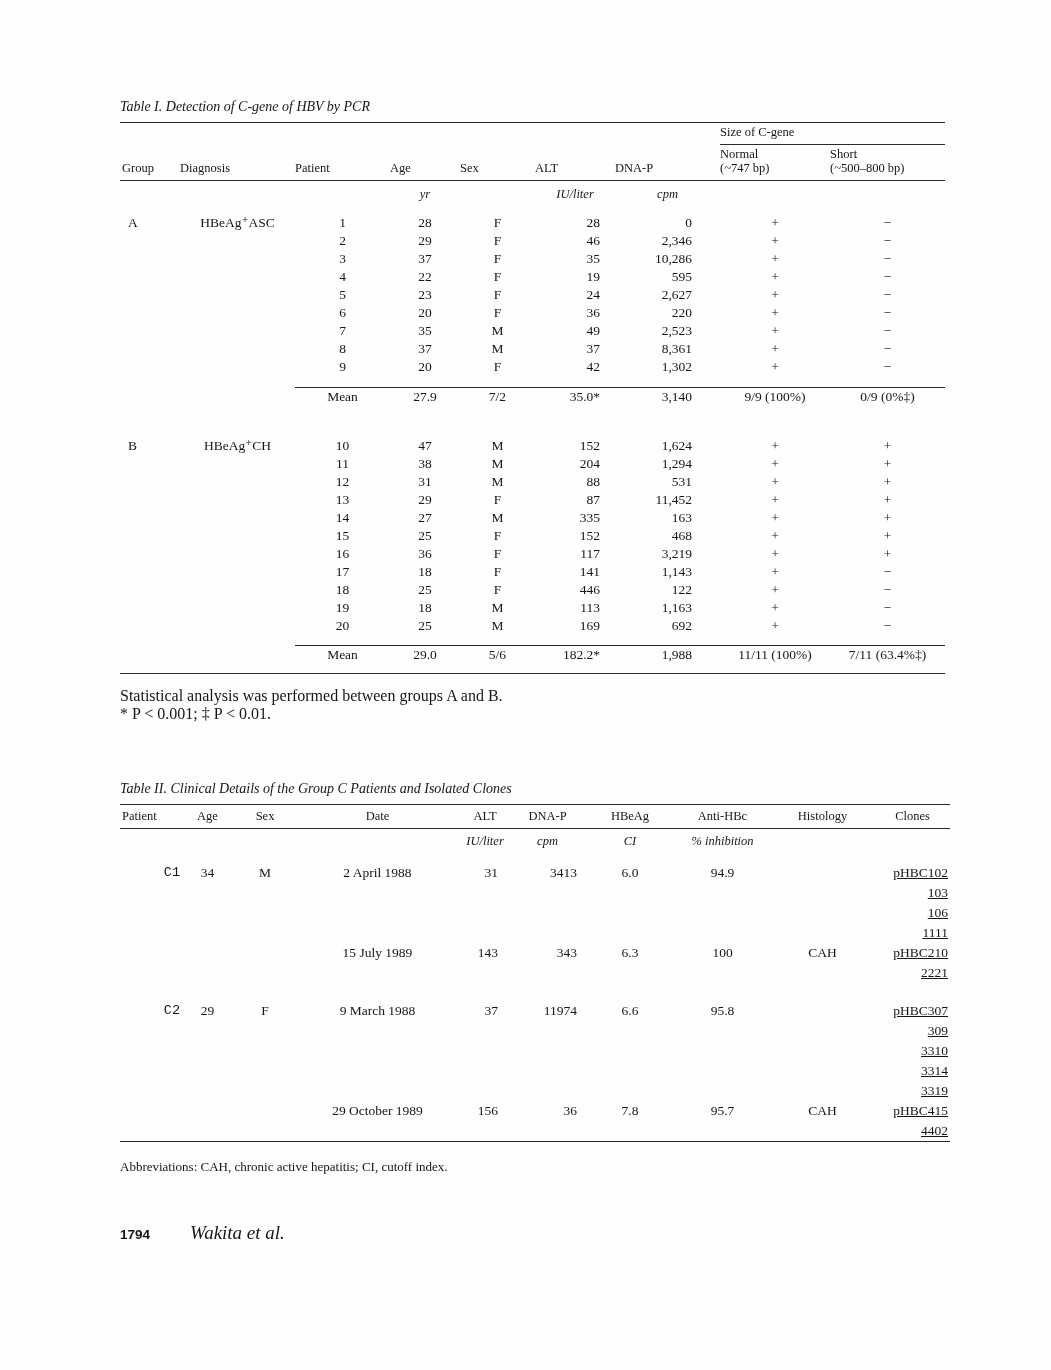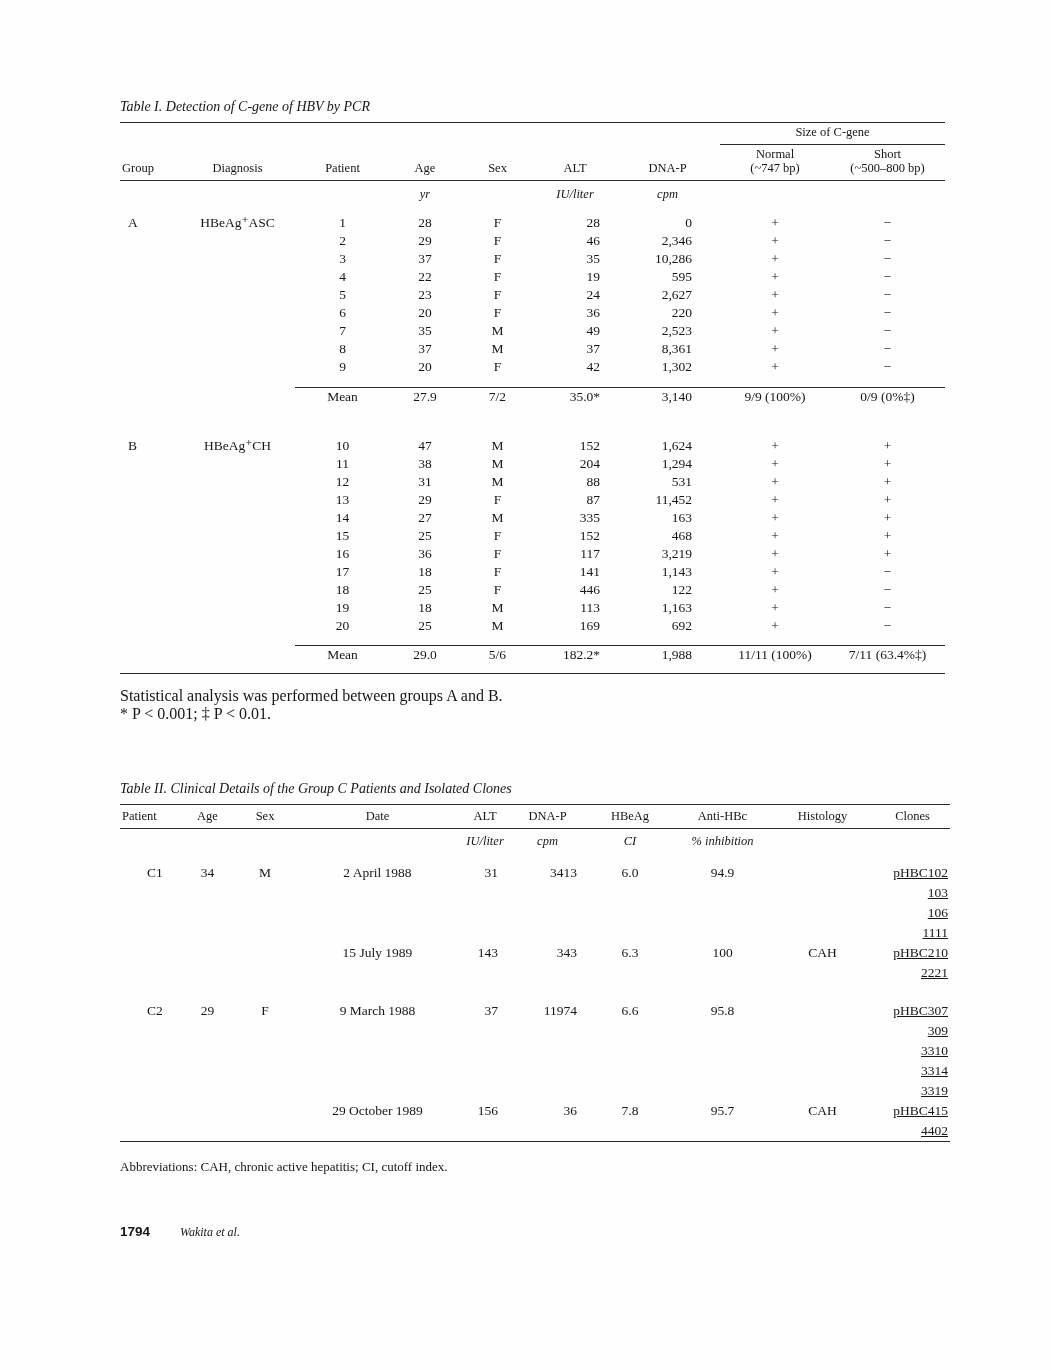--- a/index.html
+++ b/index.html
@@ -14,21 +14,21 @@
 
   .tbl-title { font-style: italic; font-size: 14px; line-height: 16px; }
   .t1-title { margin-top: 99px; }
   .t2-title { margin-top: 58px; }
 
   table { border-collapse: collapse; table-layout: fixed; }
   .t1 { width: 825px; margin-top: 7px; border-top: 1px solid #2a2a2a; border-bottom: 1px solid #2a2a2a; }
   .t2 { width: 830px; margin-top: 7px; border-top: 1px solid #2a2a2a; border-bottom: 1px solid #2a2a2a; }
 
   th { font-weight: normal; }
-  .t1 th { font-size: 12.5px; vertical-align: bottom; padding: 2px 0 5px; line-height: 14px; text-align: center; }
+  .t1 th { font-size: 12.5px; vertical-align: bottom; padding: 2px 0 5px; line-height: 14px; text-align: left; }
   .t1 tr.hdr th { border-bottom: 1px solid #2a2a2a; }
   .t1 th.hl { text-align: left; padding-left: 2px; }
   .size-span { border-bottom: 1px solid #2a2a2a; text-align: center; padding: 6px 0 3px; font-size: 12.5px; vertical-align: bottom; }
   .nb { border: none !important; }
 
   .units td { font-style: italic; font-size: 12.5px; text-align: center; padding: 6px 0 12px; }
   .t2 .units td { padding: 5px 0 14px; }
 
   .t1 tbody td { font-size: 13.5px; line-height: 18px; padding: 0; }
   .t2 tbody td { font-size: 13.5px; line-height: 20px; padding: 0; }
@@ -38,32 +38,32 @@
   .c0 { text-align: left; padding-left: 8px !important; }
   .c1, .c2, .c3, .c4, .c7, .c8 { text-align: center; }
   .c5 { text-align: right; padding-right: 15px !important; }
   .c6 { text-align: right; padding-right: 28px !important; }
   .t1 tr.mean td { border-top: 1px solid #2a2a2a; padding-top: 0; padding-bottom: 9px; }
   .t1 tr.mean td.nb { border-top: none; }
 
   
   .t2 th { font-size: 12.5px; vertical-align: bottom; padding: 4px 0 5px; line-height: 14px; text-align: center; border-bottom: 1px solid #2a2a2a; }
   .t2 th.hl { text-align: left; padding-left: 2px; }
-  .d0 { text-align: center; padding-left: 10px !important; }
+  .d0 { text-align: right; padding-left: 10px !important; font-family: Liberation Mono, monospace; }
   .d1, .d2, .d3, .d6, .d7, .d8 { text-align: center; }
   .d4 { text-align: right; padding-right: 12px !important; }
   .d5 { text-align: right; padding-right: 8px !important; }
   .d9 { text-align: right; padding-right: 2px !important; text-decoration: underline; }
 
   .footnotes { margin-top: 13px; font-size: 16px; line-height: 18px; }
   .abbrev { margin-top: 16px; font-size: 13px; line-height: 18px; }
 
   .footer { margin-top: 46px; }
   .pg { font-family: "Liberation Sans", "DejaVu Sans", sans-serif; font-weight: bold; font-size: 13.5px; }
-  .authors { font-style: italic; font-size: 12px; margin-left: 26px; }
+  .authors { font-style: italic; font-size: 19px; margin-left: 36px; }
 </style>
 </head>
 <body>
 
 <div class="page">
   <div class="content">
 
     <div class="tbl-title t1-title">Table I. Detection of C-gene of HBV by PCR</div>
 
     <table class="t1">

